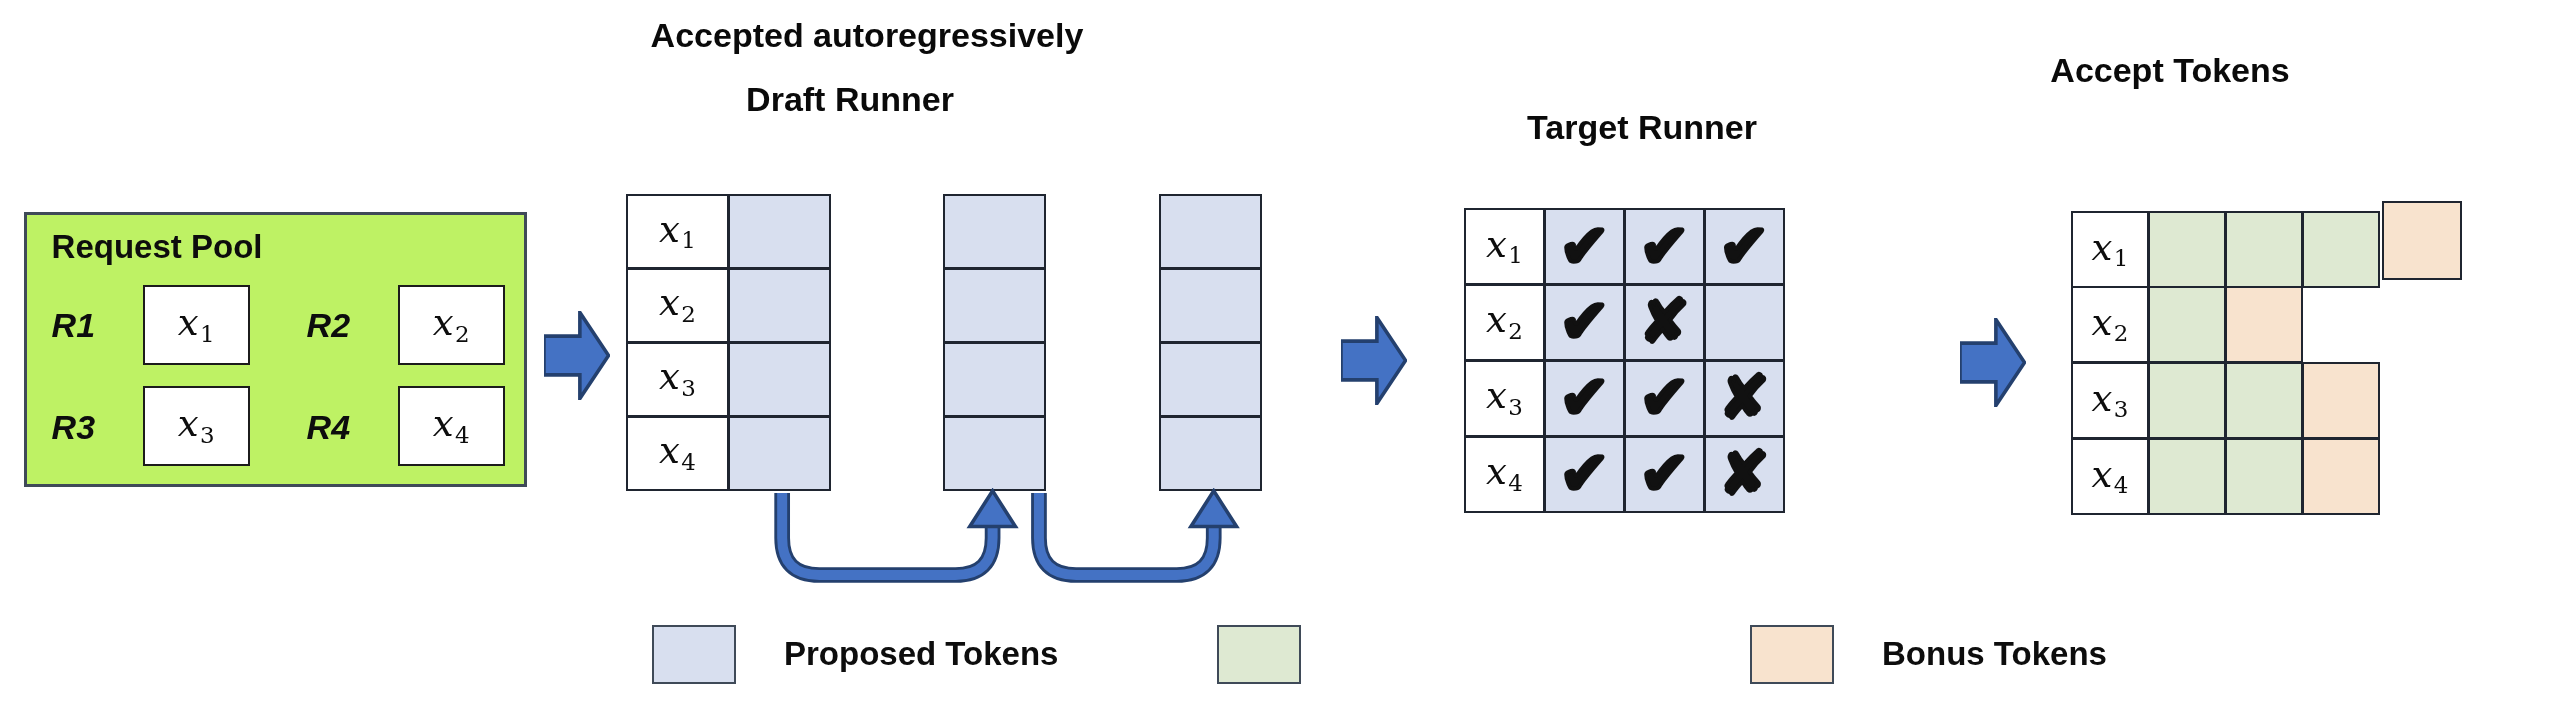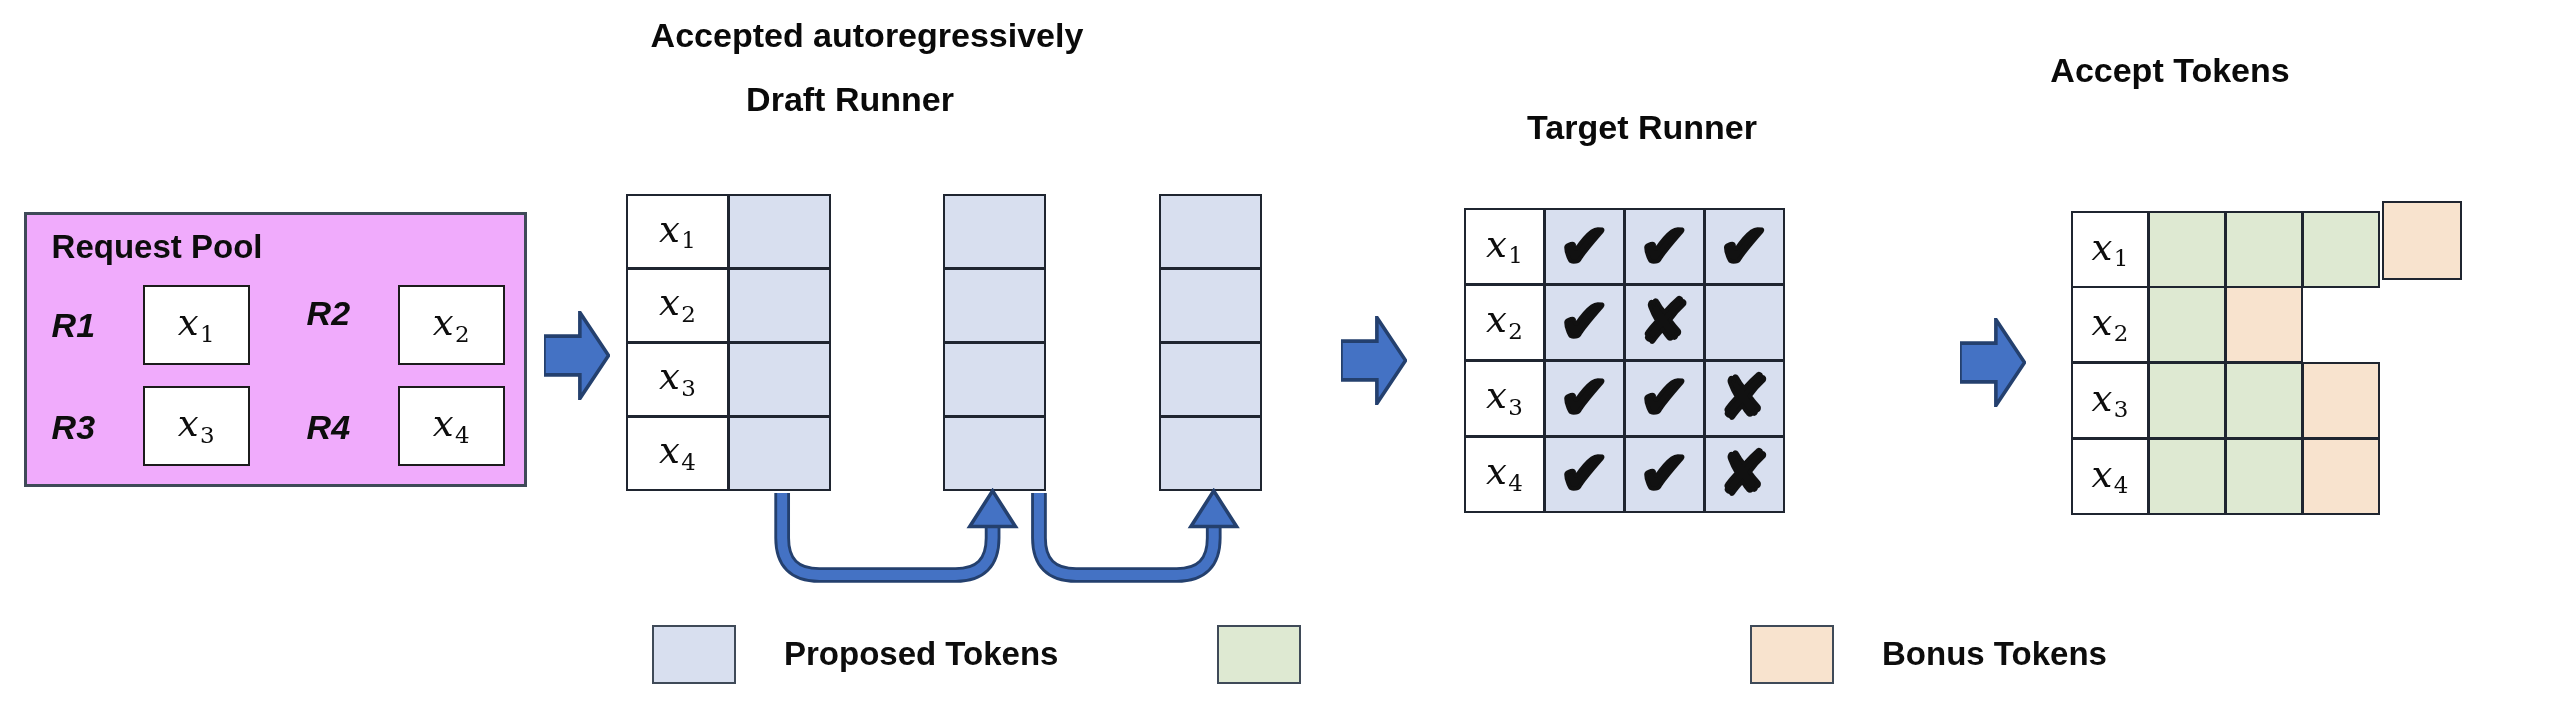--- a/index.html
+++ b/index.html
@@ -4,21 +4,21 @@
 <style>
   html,body{margin:0;padding:0;background:#ffffff;}
   #canvas{position:relative;width:2576px;height:703px;background:#ffffff;overflow:hidden;
           font-family:"Liberation Sans", sans-serif;color:#0d0d0d;}
 
   .hdr{position:absolute;transform:translateX(-50%);font-size:34px;font-weight:600;
        white-space:nowrap;color:#0a0a0a;}
 
   
   .pool{position:absolute;left:23.6px;top:212px;width:503px;height:275px;
-        border:3.6px solid #3f4a58;box-sizing:border-box;background:#f0abfc;}
+        border:3.6px solid #3f4a58;box-sizing:border-box;background:#bef264;}
   .pool-title{position:absolute;left:25px;top:13px;font-size:33px;font-weight:600;}
   .req-label{position:absolute;font-size:34px;font-weight:600;font-style:italic;}
   .tok-box{position:absolute;width:107px;height:80px;border:2.9px solid #1c1c1c;
            box-sizing:border-box;background:#fff;display:flex;align-items:center;justify-content:center;}
 
   .math{font-family:"DejaVu Serif", serif;font-style:italic;font-size:37px;line-height:1;}
   .math sub{font-size:0.62em;font-style:normal;font-family:"DejaVu Serif",serif;vertical-align:-0.3em;margin-left:1.4px;}
 
   
   .cgrid{position:absolute;display:grid;gap:2.9px;background:#1f2530;border:2.9px solid #1f2530;}
@@ -58,21 +58,21 @@
   <div class="hdr" style="left:1624px;top:108px;margin-left:18px;">Target Runner</div>
   <div class="hdr" style="left:2170px;top:51px;text-align:center;">Accept Tokens</div>
 
   <div class="pool">
     <div class="pool-title">Request Pool</div>
 
     <div class="req-label" style="left:25px;top:91px;">R1</div>
     <div class="tok-box" style="left:116px;top:70px;">
       <span class="math"><i>x</i><sub>1</sub></span>
     </div>
-    <div class="req-label" style="left:280px;top:79px;">R2</div>
+    <div class="req-label" style="left:280px;top:91px;">R2</div>
     <div class="tok-box" style="left:371px;top:70px;">
       <span class="math"><i>x</i><sub>2</sub></span>
     </div>
     <div class="req-label" style="left:25px;top:193px;">R3</div>
     <div class="tok-box" style="left:116px;top:171px;">
       <span class="math"><i>x</i><sub>3</sub></span>
     </div>
     <div class="req-label" style="left:280px;top:193px;">R4</div>
     <div class="tok-box" style="left:371px;top:171px;">
       <span class="math"><i>x</i><sub>4</sub></span>

